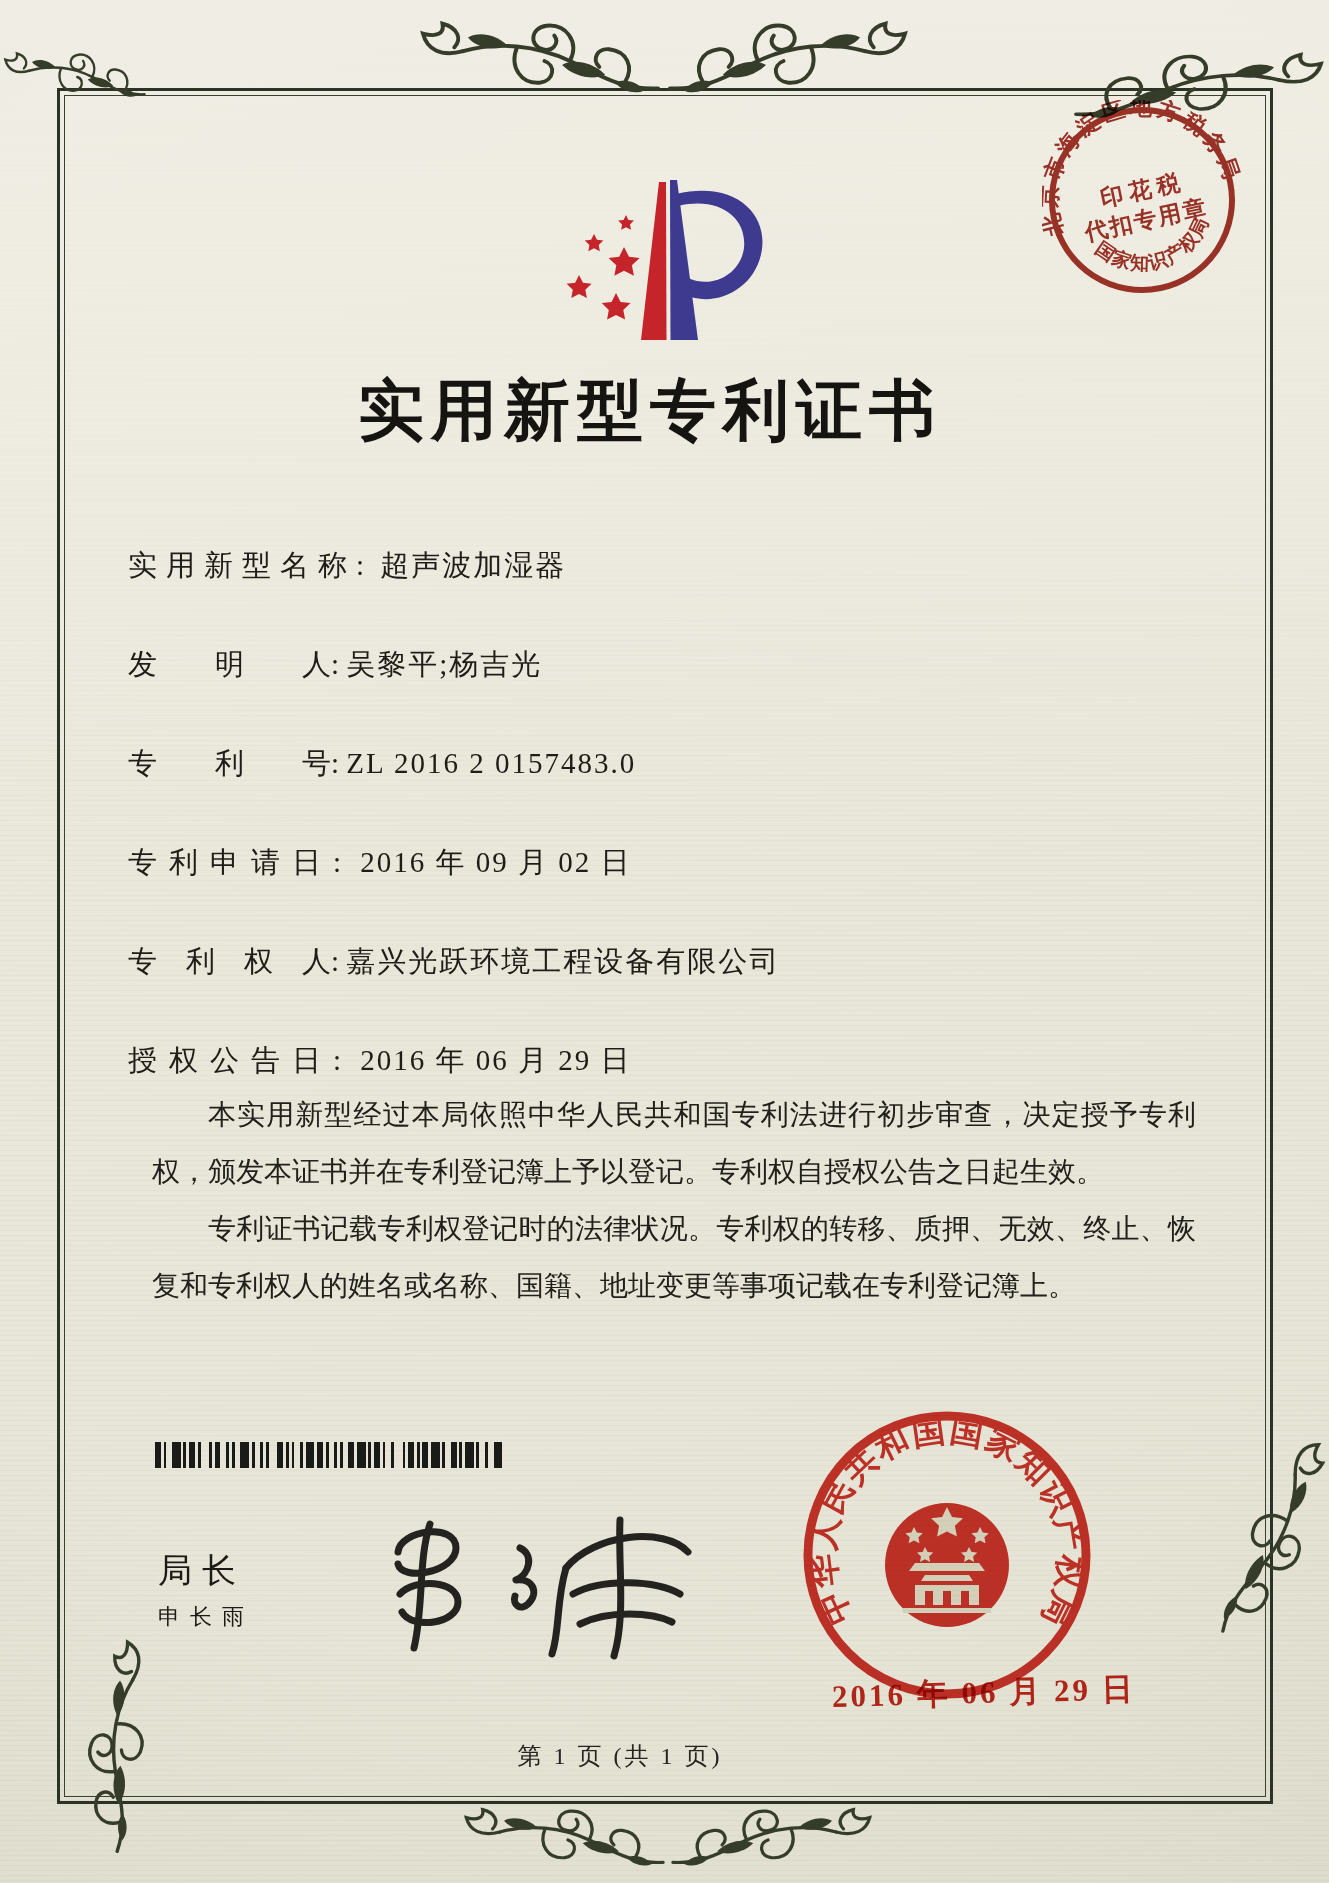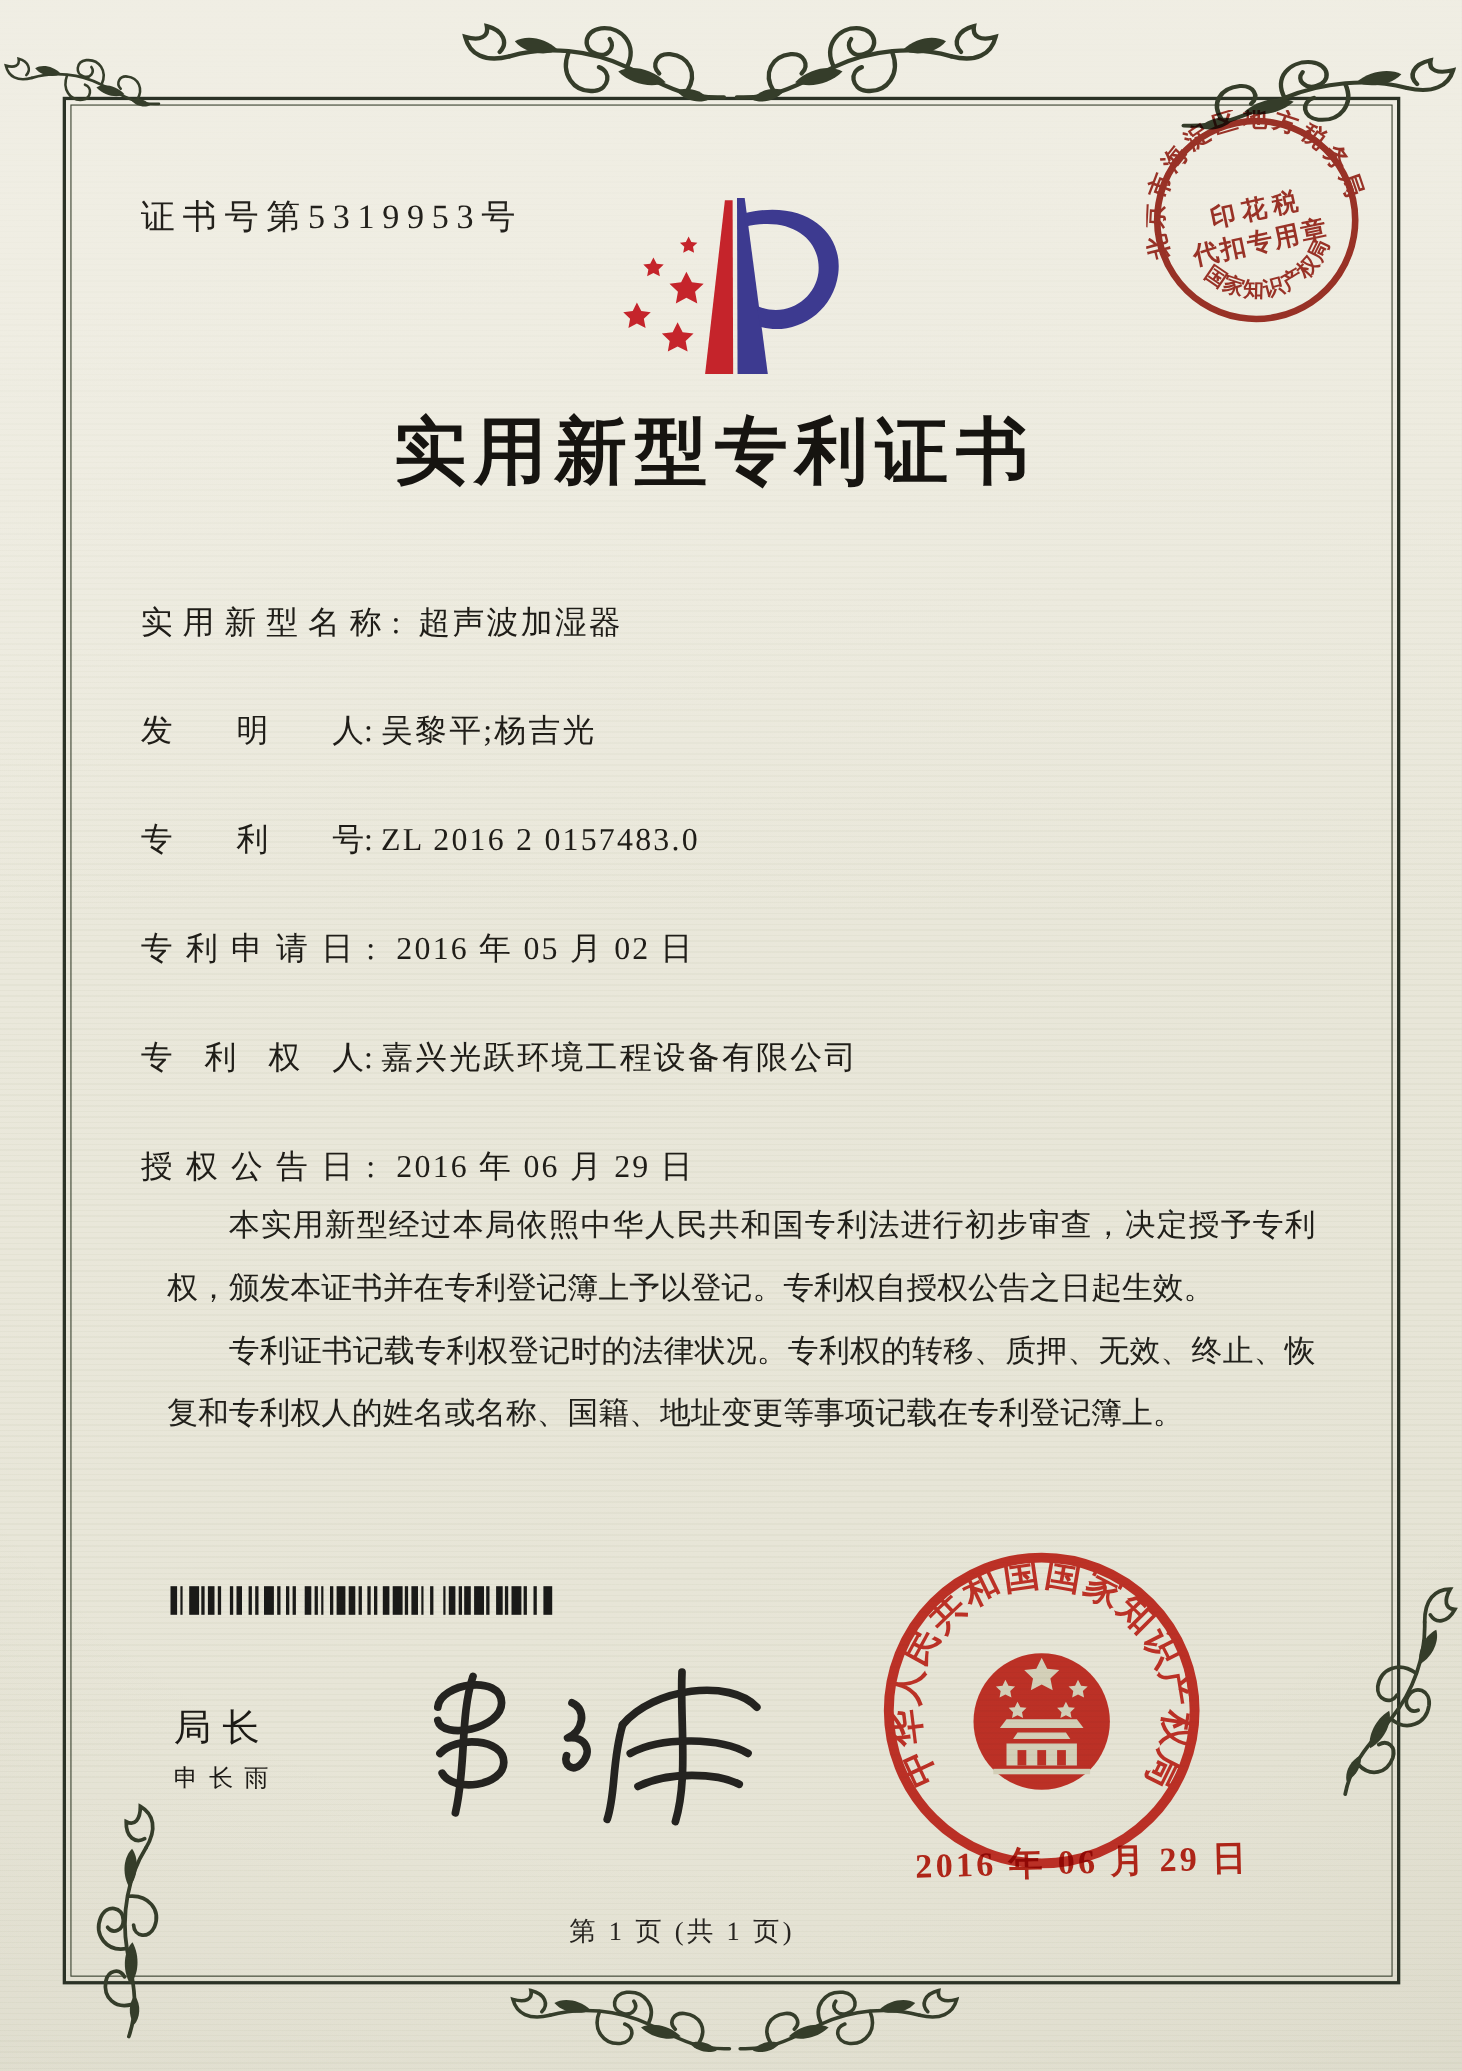--- a/index.html
+++ b/index.html
@@ -109,21 +109,20 @@
     <use href="#fl" transform="translate(148,46) scale(-0.58,0.62)"></use>
 
     <use href="#fl" transform="translate(668,1800) scale(-0.82,0.8)"></use>
     <use href="#fl" transform="translate(668,1800) scale(0.82,0.8)"></use>
 
     <use href="#fl" transform="translate(52,1838) rotate(-74) scale(0.85)"></use>
 
     <use href="#fl" transform="translate(1286,1652) rotate(104) scale(-0.85,0.85)"></use>
   </svg>
 
-  <div class="cert-no">证书号第5319953号</div>
 
   <svg class="logo" width="230" height="200" viewBox="0 0 230 200">
     <g fill="#c5242b">
       <path d="M81 65 l2.5 5 5.5.6 -4 3.8 1 5.4 -5-2.6 -4.9 2.6 1-5.4 -4-3.8 5.4-.6z"></path>
       <path d="M49 84 l3 5.8 6.4.7 -4.7 4.4 1.2 6.3 -5.9-3 -5.7 3 1.1-6.3 -4.6-4.4 6.3-.7z"></path>
       <path d="M79 97 l5 9.7 10.7 1.2 -7.8 7.4 2 10.5 -9.9-5.1 -9.6 5.1 1.9-10.5 -7.7-7.4 10.6-1.2z"></path>
       <path d="M34 125 l4 7.8 8.6 1 -6.3 5.9 1.6 8.4 -7.9-4.1 -7.7 4.1 1.5-8.4 -6.2-5.9 8.6-1z"></path>
       <path d="M71 143 l4.6 9 9.9 1.1 -7.2 6.8 1.8 9.7 -9.1-4.7 -8.9 4.7 1.7-9.7 -7.1-6.8 9.8-1.1z"></path>
       <path d="M114 32 L121 32 L121.5 190 L96 190 Z"></path>
     </g>
@@ -143,21 +142,21 @@
     <div class="frow">
       <span class="flabel">发　　明　　人:</span>
       <span class="fvalue">吴黎平;杨吉光</span>
     </div>
     <div class="frow">
       <span class="flabel">专　　利　　号:</span>
       <span class="fvalue">ZL 2016 2 0157483.0</span>
     </div>
     <div class="frow">
       <span class="flabel">专利申请日:</span>
-      <span class="fvalue">2016 年 05 月 02 日</span>
+      <span class="fvalue">2016 年 09 月 02 日</span>
     </div>
     <div class="frow">
       <span class="flabel">专　利　权　人:</span>
       <span class="fvalue">嘉兴光跃环境工程设备有限公司</span>
     </div>
     <div class="frow">
       <span class="flabel">授权公告日:</span>
       <span class="fvalue">2016 年 06 月 29 日</span>
     </div>
   </div>

